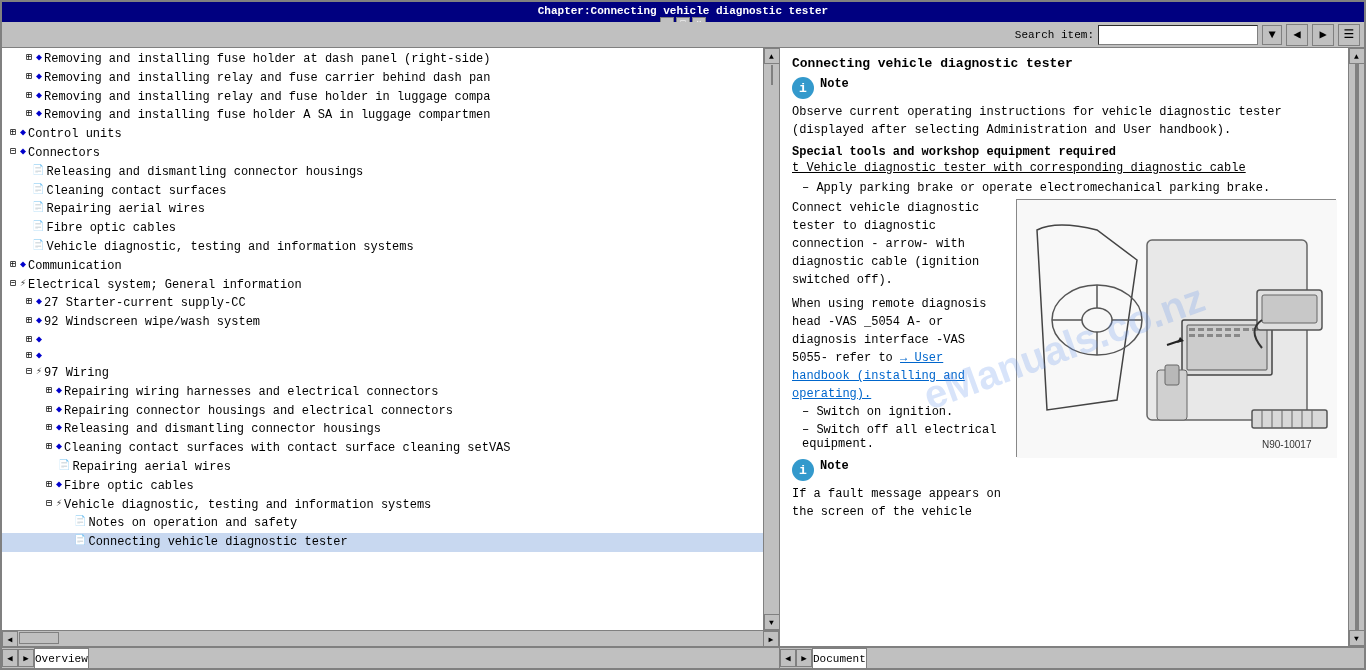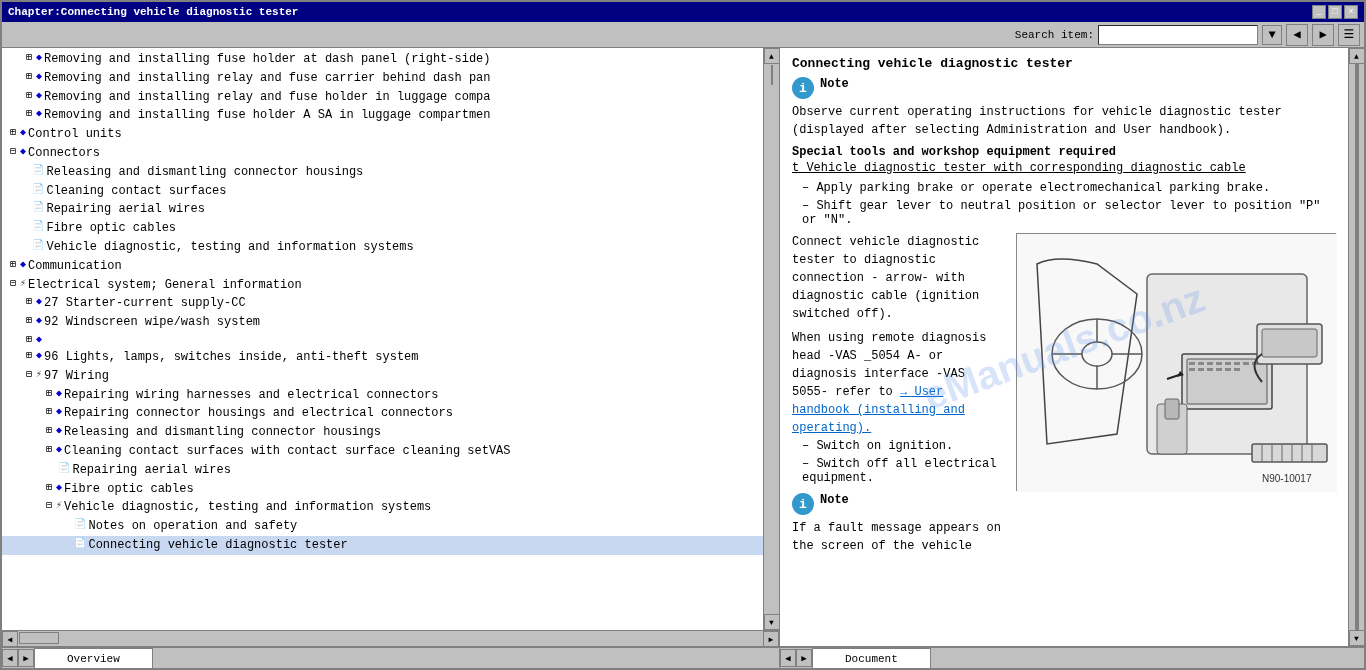--- a/index.html
+++ b/index.html
@@ -1,20 +1,20 @@
 <!DOCTYPE html>
 <html><head>
   <meta charset="utf-8">
   <style>
     * { box-sizing: border-box; margin: 0; padding: 0; }
     body { font-family: 'Courier New', monospace; font-size: 12px; background: #c0c0c0; width: 1366px; height: 670px; overflow: hidden; }
     
     .window { width: 1366px; height: 670px; display: flex; flex-direction: column; background: #c0c0c0; border: 2px solid #808080; }
     
-    .title-bar { background: #000080; color: white; padding: 3px 6px; font-size: 11px; display: flex; align-items: center; justify-content: space-between; height: 20px; }
+    .title-bar { background: #000080; color: white; padding: 3px 6px; font-size: 11px; display: flex; align-items: center; justify-content: space-between; height: 20px; flex-direction: column; }
     .title-bar-text { font-weight: bold; }
     .title-bar-controls { display: flex; gap: 2px; }
     .title-bar-btn { width: 14px; height: 14px; background: #c0c0c0; border: 1px solid #808080; font-size: 9px; display: flex; align-items: center; justify-content: center; cursor: pointer; }
     
     .toolbar { background: #c0c0c0; border-bottom: 1px solid #808080; padding: 2px 4px; display: flex; align-items: center; justify-content: flex-end; height: 26px; gap: 4px; }
     .search-label { font-size: 11px; }
     .search-input { width: 160px; height: 20px; border: 1px inset #808080; padding: 1px 3px; font-size: 11px; font-family: 'Courier New', monospace; }
     .search-dropdown { width: 20px; height: 20px; border: 1px solid #808080; background: #c0c0c0; cursor: pointer; display: flex; align-items: center; justify-content: center; }
     .toolbar-btn { width: 22px; height: 22px; background: #c0c0c0; border: 1px solid #808080; cursor: pointer; display: flex; align-items: center; justify-content: center; font-size: 12px; }
     
@@ -33,21 +33,21 @@
     .left-panel-wrapper { width: 778px; display: flex; flex-direction: column; border-right: 1px solid #808080; }
     .right-panel-wrapper { flex: 1; display: flex; flex-direction: column; }
     
     .panel-with-scroll { display: flex; flex: 1; overflow: hidden; }
     .panel-content { flex: 1; overflow: hidden; }
     
     .bottom-area { display: flex; height: 22px; border-top: 2px solid #808080; }
     .bottom-left { width: 778px; border-right: 1px solid #808080; display: flex; align-items: center; }
     .bottom-right { flex: 1; display: flex; align-items: center; }
     .nav-btn { width: 16px; height: 18px; background: #c0c0c0; border: 1px solid #808080; cursor: pointer; display: flex; align-items: center; justify-content: center; font-size: 9px; }
-    .tab-btn { padding: 2px 32px; background: #c0c0c0; border: 1px solid #808080; border-bottom: none; font-size: 11px; cursor: pointer; height: 20px; display: flex; align-items: center; }
+    .tab-btn { padding: 2px 0; background: #c0c0c0; border: 1px solid #808080; border-bottom: none; font-size: 11px; cursor: pointer; height: 20px; display: flex; align-items: center; }
     .tab-btn.active { background: white; }
   </style>
 </head>
 <body>
 
 <div class="window">
 
   <div class="title-bar">
     <span class="title-bar-text">Chapter:Connecting vehicle diagnostic tester</span>
     <div class="title-bar-controls">
@@ -142,21 +142,20 @@
             <span style="color:#0000cc; font-size:10px; margin-right:2px;">◆</span>
             <span class="item-text">92 Windscreen wipe/wash system</span>
           </div>
           <div class="tree-item" style="padding-left:20px;">
             <span class="expand-icon">⊞</span>
             <span style="color:#0000cc; font-size:10px; margin-right:2px;">◆</span>
           </div>
           <div class="tree-item" style="padding-left:20px;">
             <span class="expand-icon">⊞</span>
             <span style="color:#0000cc; font-size:10px; margin-right:2px;">◆</span>
-            <span class="item-text">96 Lights, lamps, switches inside, anti-theft system</span>
           </div>
           <div class="tree-item" style="padding-left:20px;">
             <span class="expand-icon">⊟</span>
             <span style="color:#444; font-size:10px; margin-right:2px;">⚡</span>
             <span class="item-text">97 Wiring</span>
           </div>
           <div class="tree-item" style="padding-left:40px;">
             <span class="expand-icon">⊞</span>
             <span style="color:#0000cc; font-size:10px; margin-right:2px;">◆</span>
             <span class="item-text">Repairing wiring harnesses and electrical connectors</span>
@@ -233,23 +232,20 @@
             </div>
           </div>
 
           <div style="font-size:12px; line-height:1.5; margin-bottom:6px;">Observe current operating instructions for vehicle diagnostic tester (displayed after selecting Administration and User handbook).</div>
 
           <div style="font-size:12px; font-weight:bold; margin-bottom:2px;">Special tools and workshop equipment required</div>
           <div style="font-size:12px; margin-bottom:6px;text-decoration:underline;">t  Vehicle diagnostic tester with corresponding diagnostic cable</div>
 
           <div style="font-size:12px; margin-left:10px; margin-bottom:4px;">
             <span>– </span><span>Apply parking brake or operate electromechanical parking brake.</span>
-          </div>
-          <div style="font-size:12px; margin-left:10px; margin-bottom:6px;">
-            <span>– </span><span>Shift gear lever to neutral position or selector lever to position "P" or "N".</span>
           </div>
 
           <div style="display:flex; gap:8px;">
             <div style="flex:1;">
               <div style="font-size:12px; line-height:1.5; margin-bottom:6px;">Connect vehicle diagnostic tester to diagnostic connection - arrow- with diagnostic cable (ignition switched off).</div>
 
               <div style="font-size:12px; line-height:1.5; margin-bottom:2px;">
                 <span>When using remote diagnosis head -VAS _5054 A- or diagnosis interface -VAS 5055- refer to</span> <span class="link-text">→ User handbook (installing and operating).</span>
               </div>
 

